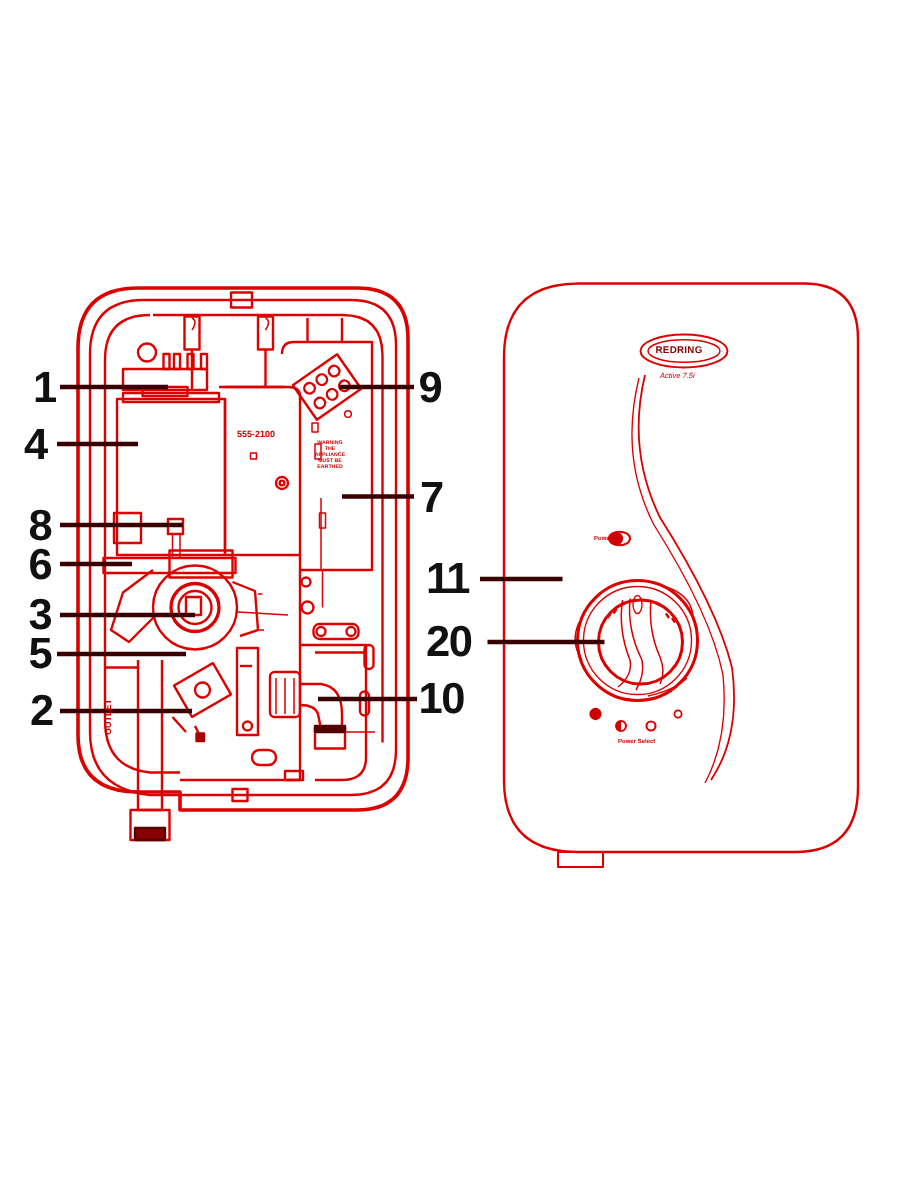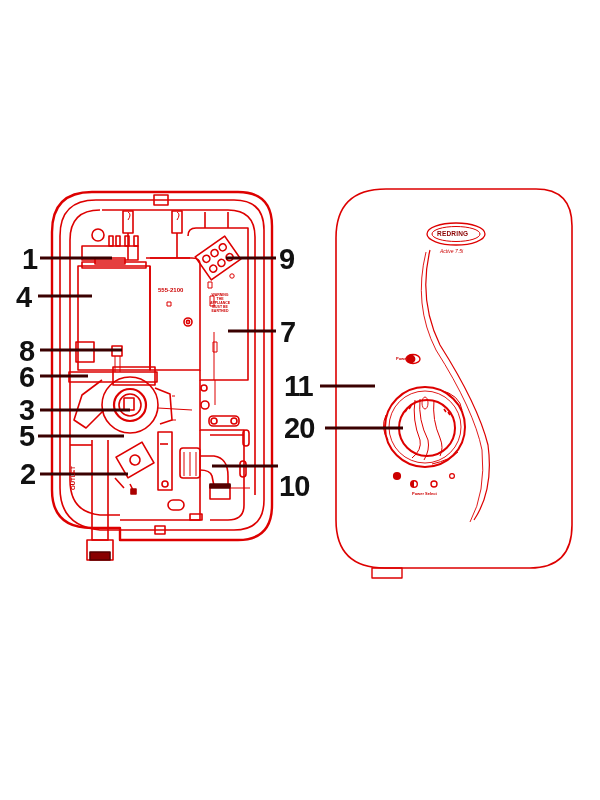--- a/index.html
+++ b/index.html
@@ -196,17 +196,17 @@
 
   <div class="callout-label" style="left:22px; top:245px;">1</div>
   <div class="callout-label" style="left:16px; top:283px;">4</div>
   <div class="callout-label" style="left:19px; top:337px;">8</div>
   <div class="callout-label" style="left:19px; top:363px;">6</div>
   <div class="callout-label" style="left:19px; top:396px;">3</div>
   <div class="callout-label" style="left:19px; top:422px;">5</div>
   <div class="callout-label" style="left:20px; top:460px;">2</div>
   <div class="callout-label" style="left:279px; top:245px;">9</div>
   <div class="callout-label" style="left:280px; top:318px;">7</div>
-  <div class="callout-label" style="left:279px; top:452px;margin-top:20px;">10</div>
+  <div class="callout-label" style="left:279px; top:452px;">10</div>
   <div class="callout-label" style="left:284px; top:372px;">11</div>
   <div class="callout-label" style="left:284px; top:414px;">20</div>
 
 </div>
 
 </body></html>

